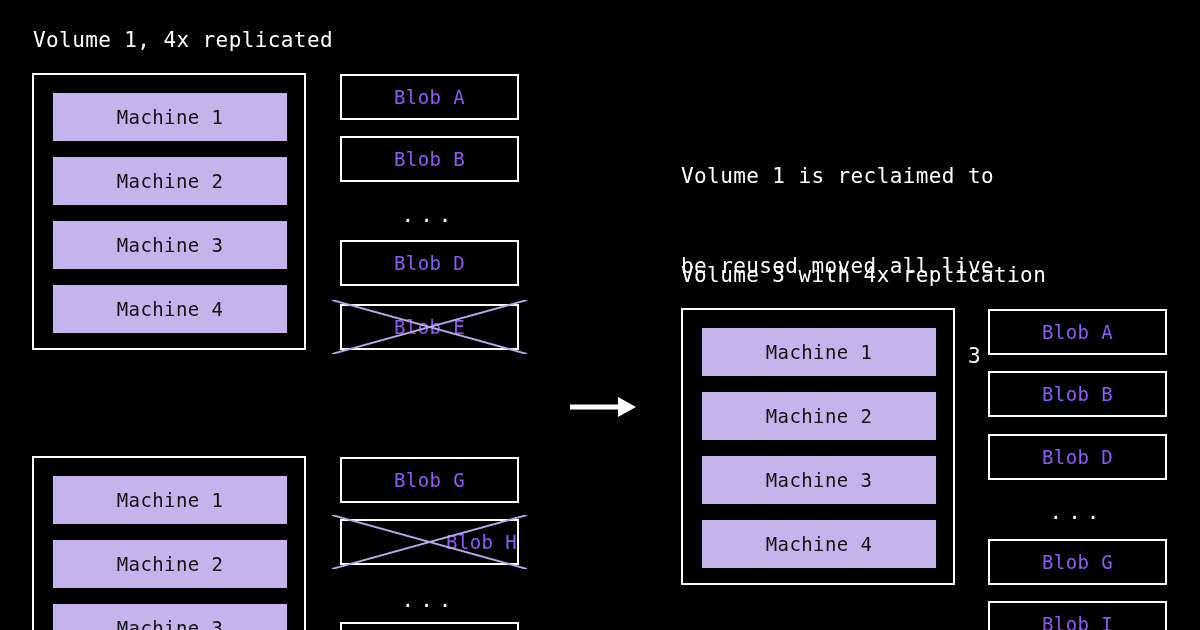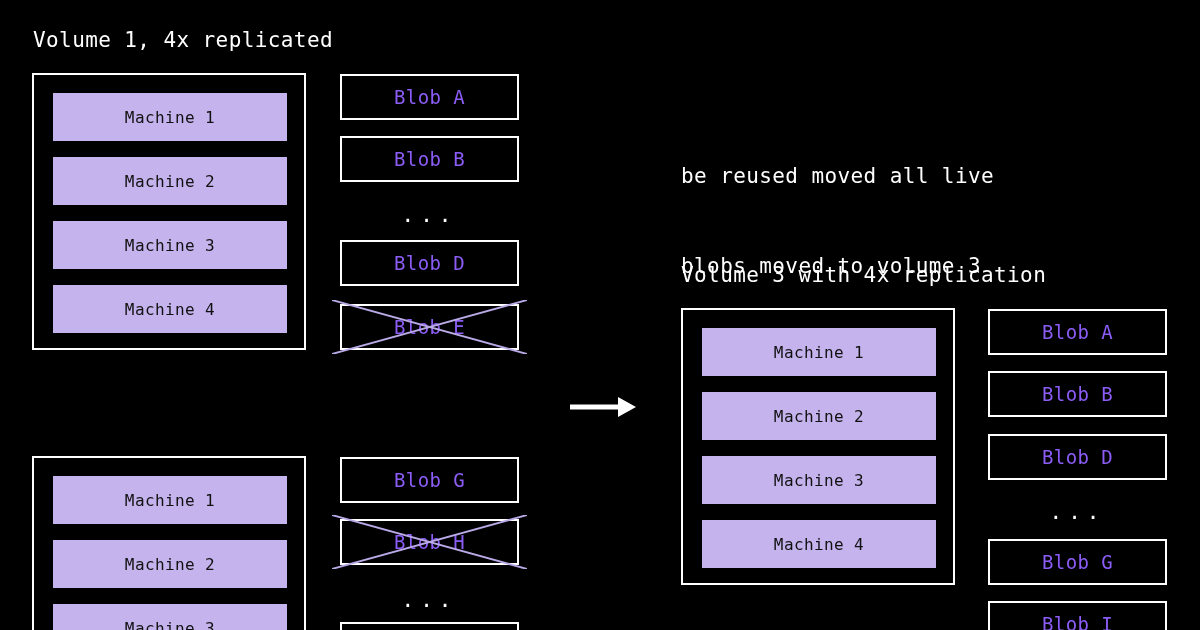--- a/index.html
+++ b/index.html
@@ -52,21 +52,21 @@
     border: 2px solid #ffffff;
     background: #000000;
     box-sizing: border-box;
   }
 
   
   .machine {
     position: absolute;
     background: #c5b3ee;
     color: #111111;
-    font-size: 16px;
+    font-size: 19px;
     letter-spacing: 0.4px;
     display: flex;
     align-items: center;
     justify-content: center;
     box-sizing: border-box;
     white-space: pre;
   }
 
   
   .blob {
@@ -157,38 +157,39 @@
       <span>Machine 2</span>
     </div>
     <div class="machine" style="left:19px; top:146px; width:234px; height:48px;">
       <span>Machine 3</span>
     </div>
   </div>
 
   <div class="blob" style="left:340px; top:457px; width:179px; height:46px;">
     <span>Blob G</span>
   </div>
-  <div class="blob deleted" style="left:340px; top:519px; width:179px; height:46px;">
+  <div class="blob deleted" style="left:340px; top:519px; width:179px; height:46px;justify-content:flex-end;">
     <span>Blob H</span>
     <svg class="xmark" viewBox="0 0 199 58" preserveAspectRatio="none">
       <line x1="0" y1="0" x2="199" y2="58" stroke="#b9a9e6" stroke-width="2"></line>
       <line x1="199" y1="0" x2="0" y2="58" stroke="#b9a9e6" stroke-width="2"></line>
     </svg>
   </div>
   <div class="ellipsis" style="left:340px; top:588px; width:179px;">...</div>
   <div class="blob" style="left:340px; top:622px; width:179px; height:46px;"></div>
 
   <div class="arrow" style="left:568px; top:392px; width:72px; height:30px;">
     <svg width="72" height="30" viewBox="0 0 72 30">
       <line x1="2" y1="15" x2="54" y2="15" stroke="#ffffff" stroke-width="5"></line>
       <polygon points="50,5 68,15 50,25" fill="#ffffff"></polygon>
     </svg>
   </div>
 
   <div class="note" style="left:681px; top:101px;">
+    <div>Volume 1 is reclaimed to</div>
     <div>be reused moved all live</div>
     <div>blobs moved to volume 3</div>
   </div>
 
   <div class="heading" style="left:681px; top:265px;">Volume 3 with 4x replication</div>
 
   <div class="volume-box" style="left:681px; top:308px; width:274px; height:277px;">
     <div class="machine" style="left:19px; top:18px; width:234px; height:48px;">
       <span>Machine 1</span>
     </div>

